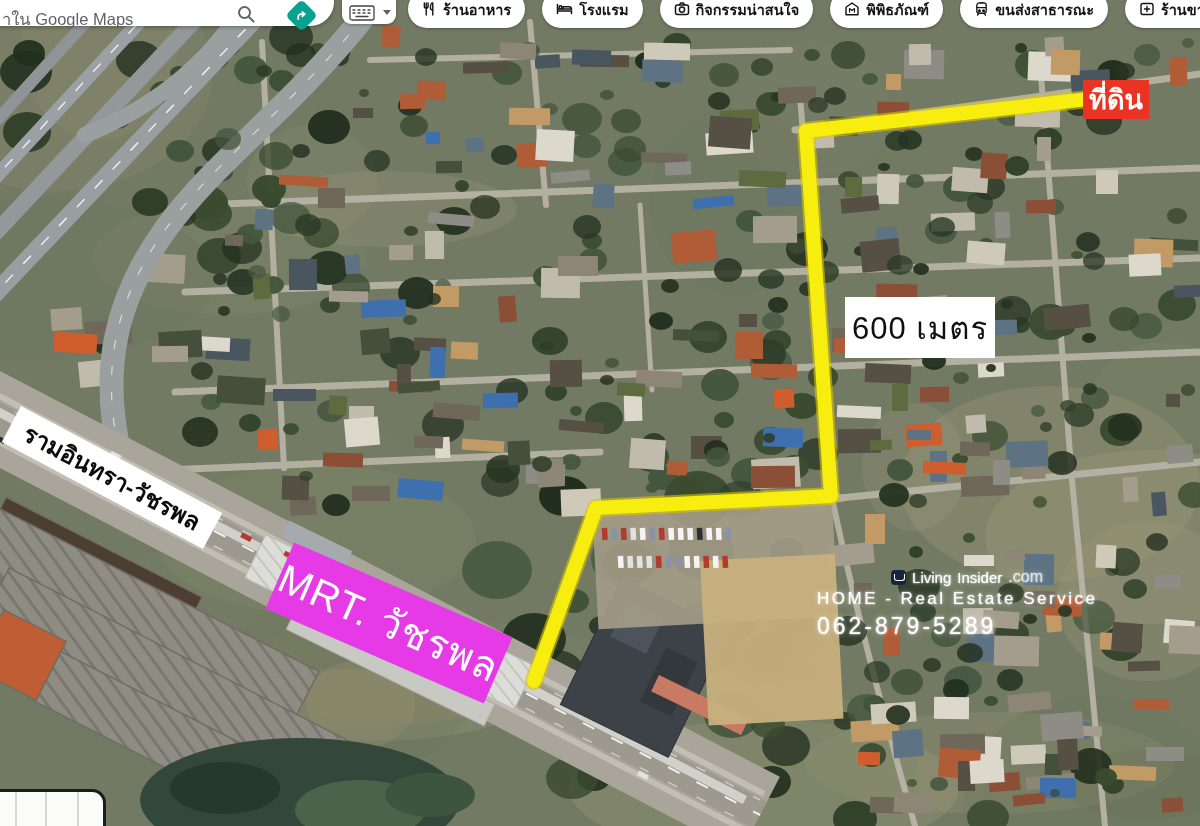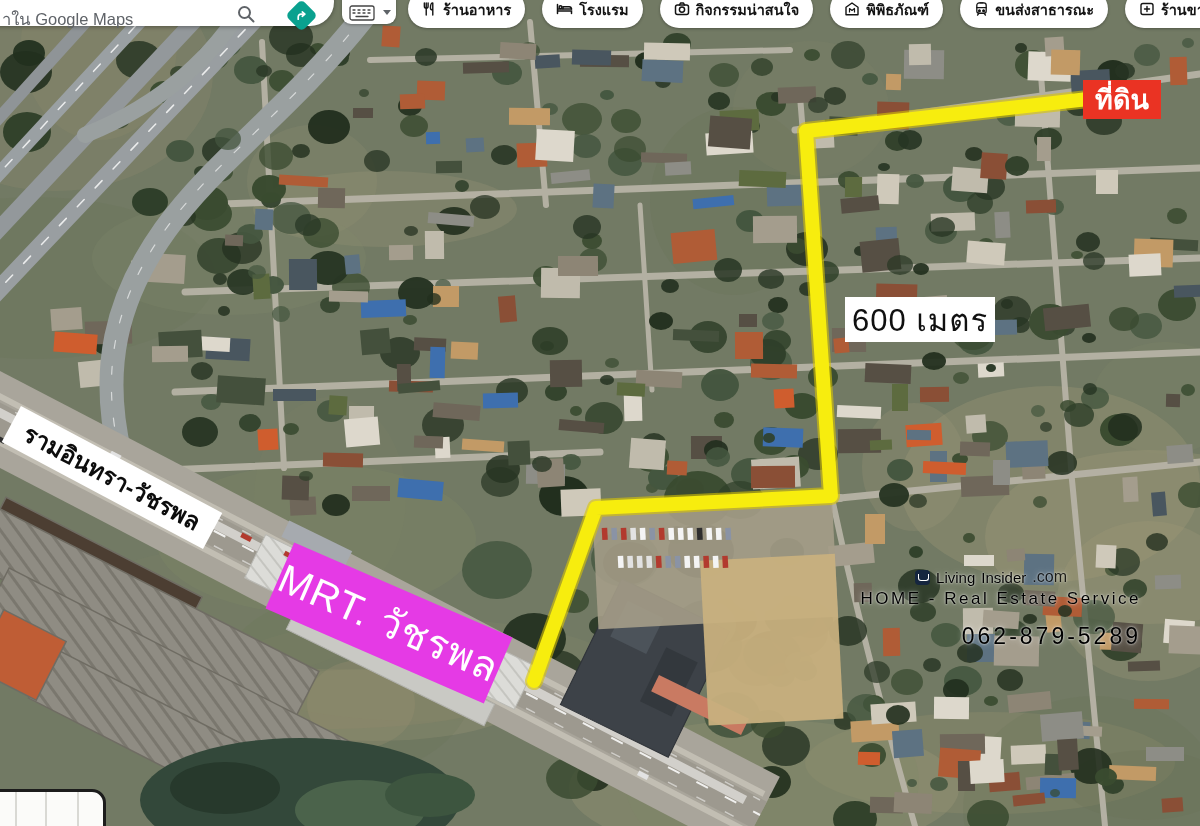--- a/index.html
+++ b/index.html
@@ -4,40 +4,40 @@
 <style>
   html,body{margin:0;padding:0;background:#222;}
   .stage{position:relative;width:1200px;height:826px;overflow:hidden;
          font-family:"Liberation Sans","DejaVu Sans",sans-serif;background:#727a64;}
   .stage *{box-sizing:border-box;}
   svg.fullmap{position:absolute;left:0;top:0;z-index:0;}
   svg.route{position:absolute;left:0;top:0;z-index:2;pointer-events:none;}
 
   
   .label{position:absolute;z-index:3;display:flex;align-items:center;justify-content:center;white-space:nowrap;}
-  .land-label{left:1083px;top:80px;width:78px;height:39px;background:#ea3323;color:#fff;
+  .land-label{left:1083px;top:80px;width:66px;height:39px;background:#ea3323;color:#fff;
               font-size:27px;font-weight:700;}
-  .dist-label{left:845px;top:297px;width:150px;height:45px;background:#fff;color:#101010;
+  .dist-label{left:845px;top:297px;width:150px;height:61px;background:#fff;color:#101010;
               font-size:31px;font-weight:400;letter-spacing:1px;}
   .mrt-label{left:270px;top:587px;width:238px;height:72px;background:#e53ae5;color:#fff;
              font-size:40px;font-weight:500;transform:rotate(23.5deg);letter-spacing:1px;}
   .road-label{left:-2px;top:457px;width:228px;height:41px;background:#fff;color:#0c0c0c;
               font-size:24px;font-weight:700;transform:rotate(28deg);}
 
   
-  .watermark{position:absolute;left:841px;top:568px;width:300px;z-index:3;text-align:right;
-             color:#000000;text-shadow:0 0 2px rgba(255,255,255,.95),0 0 6px rgba(255,255,255,.55);}
+  .watermark{position:absolute;left:817px;top:568px;width:300px;z-index:3;text-align:left;
+             color:#ffffff;text-shadow:0 0 2px rgba(255,255,255,.95),0 0 6px rgba(255,255,255,.55);}
   .wm-l1{font-size:15px;display:flex;align-items:center;justify-content:center;gap:6px;}
   .wm-logo{display:inline-block;width:15px;height:15px;border-radius:4px;background:#15263f;position:relative;}
   .wm-logo::after{content:"";position:absolute;left:3px;top:4px;width:9px;height:6px;
                   border:1.5px solid #fff;border-top:none;border-radius:0 0 3px 3px;}
   .wm-bold{font-weight:400;}
   .wm-suffix{font-size:16px;opacity:.8;}
   .wm-l2{font-size:17px;letter-spacing:2.5px;margin-top:3px;}
-  .wm-l3{font-size:23px;letter-spacing:3px;margin-top:14px;}
+  .wm-l3{font-size:23px;letter-spacing:3px;margin-top:4px;}
 
   
   .search-pill{position:absolute;left:-34px;top:-22px;width:368px;height:48px;background:#fff;
                border-radius:24px;z-index:5;box-shadow:0 1px 4px rgba(0,0,0,.35);}
   .search-text{position:absolute;left:36px;top:28px;font-size:16.5px;color:#5f6368;}
   .sp-search{position:absolute;left:270px;top:26px;}
   .sp-dir{position:absolute;left:324px;top:26px;width:23px;height:23px;background:#0aa18f;
           border-radius:5px;transform:rotate(45deg);display:flex;align-items:center;justify-content:center;}
   .sp-dir svg{transform:rotate(-45deg);}
   .kbd-btn{position:absolute;left:342px;top:-22px;width:54px;height:46px;background:#fff;border-radius:9px;

